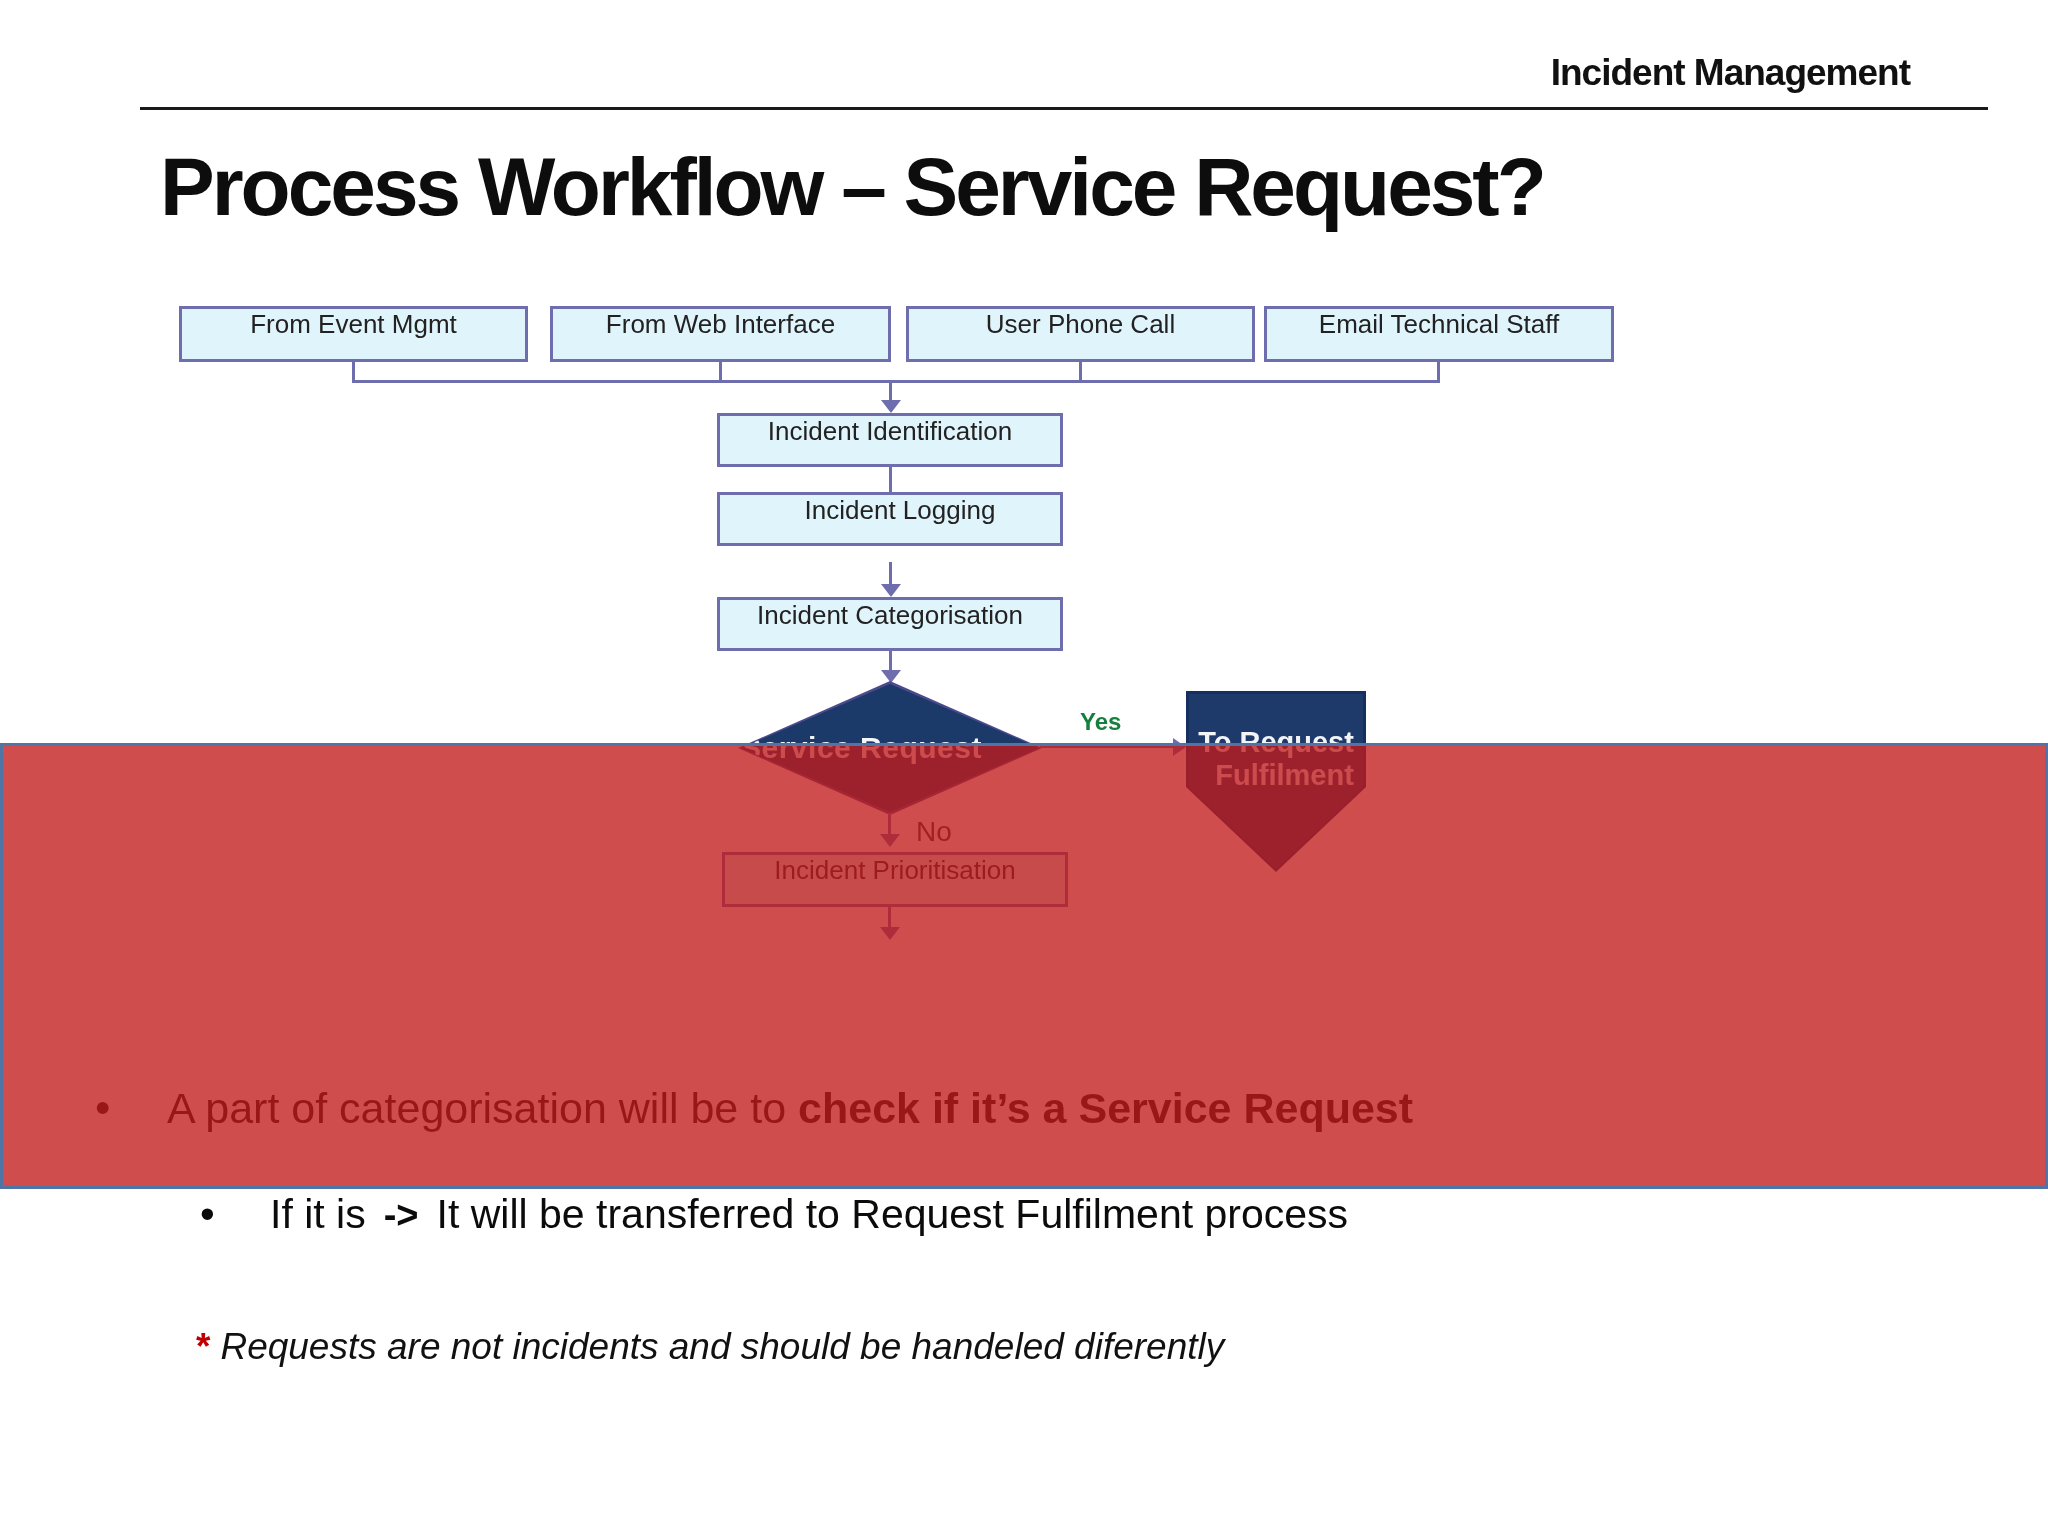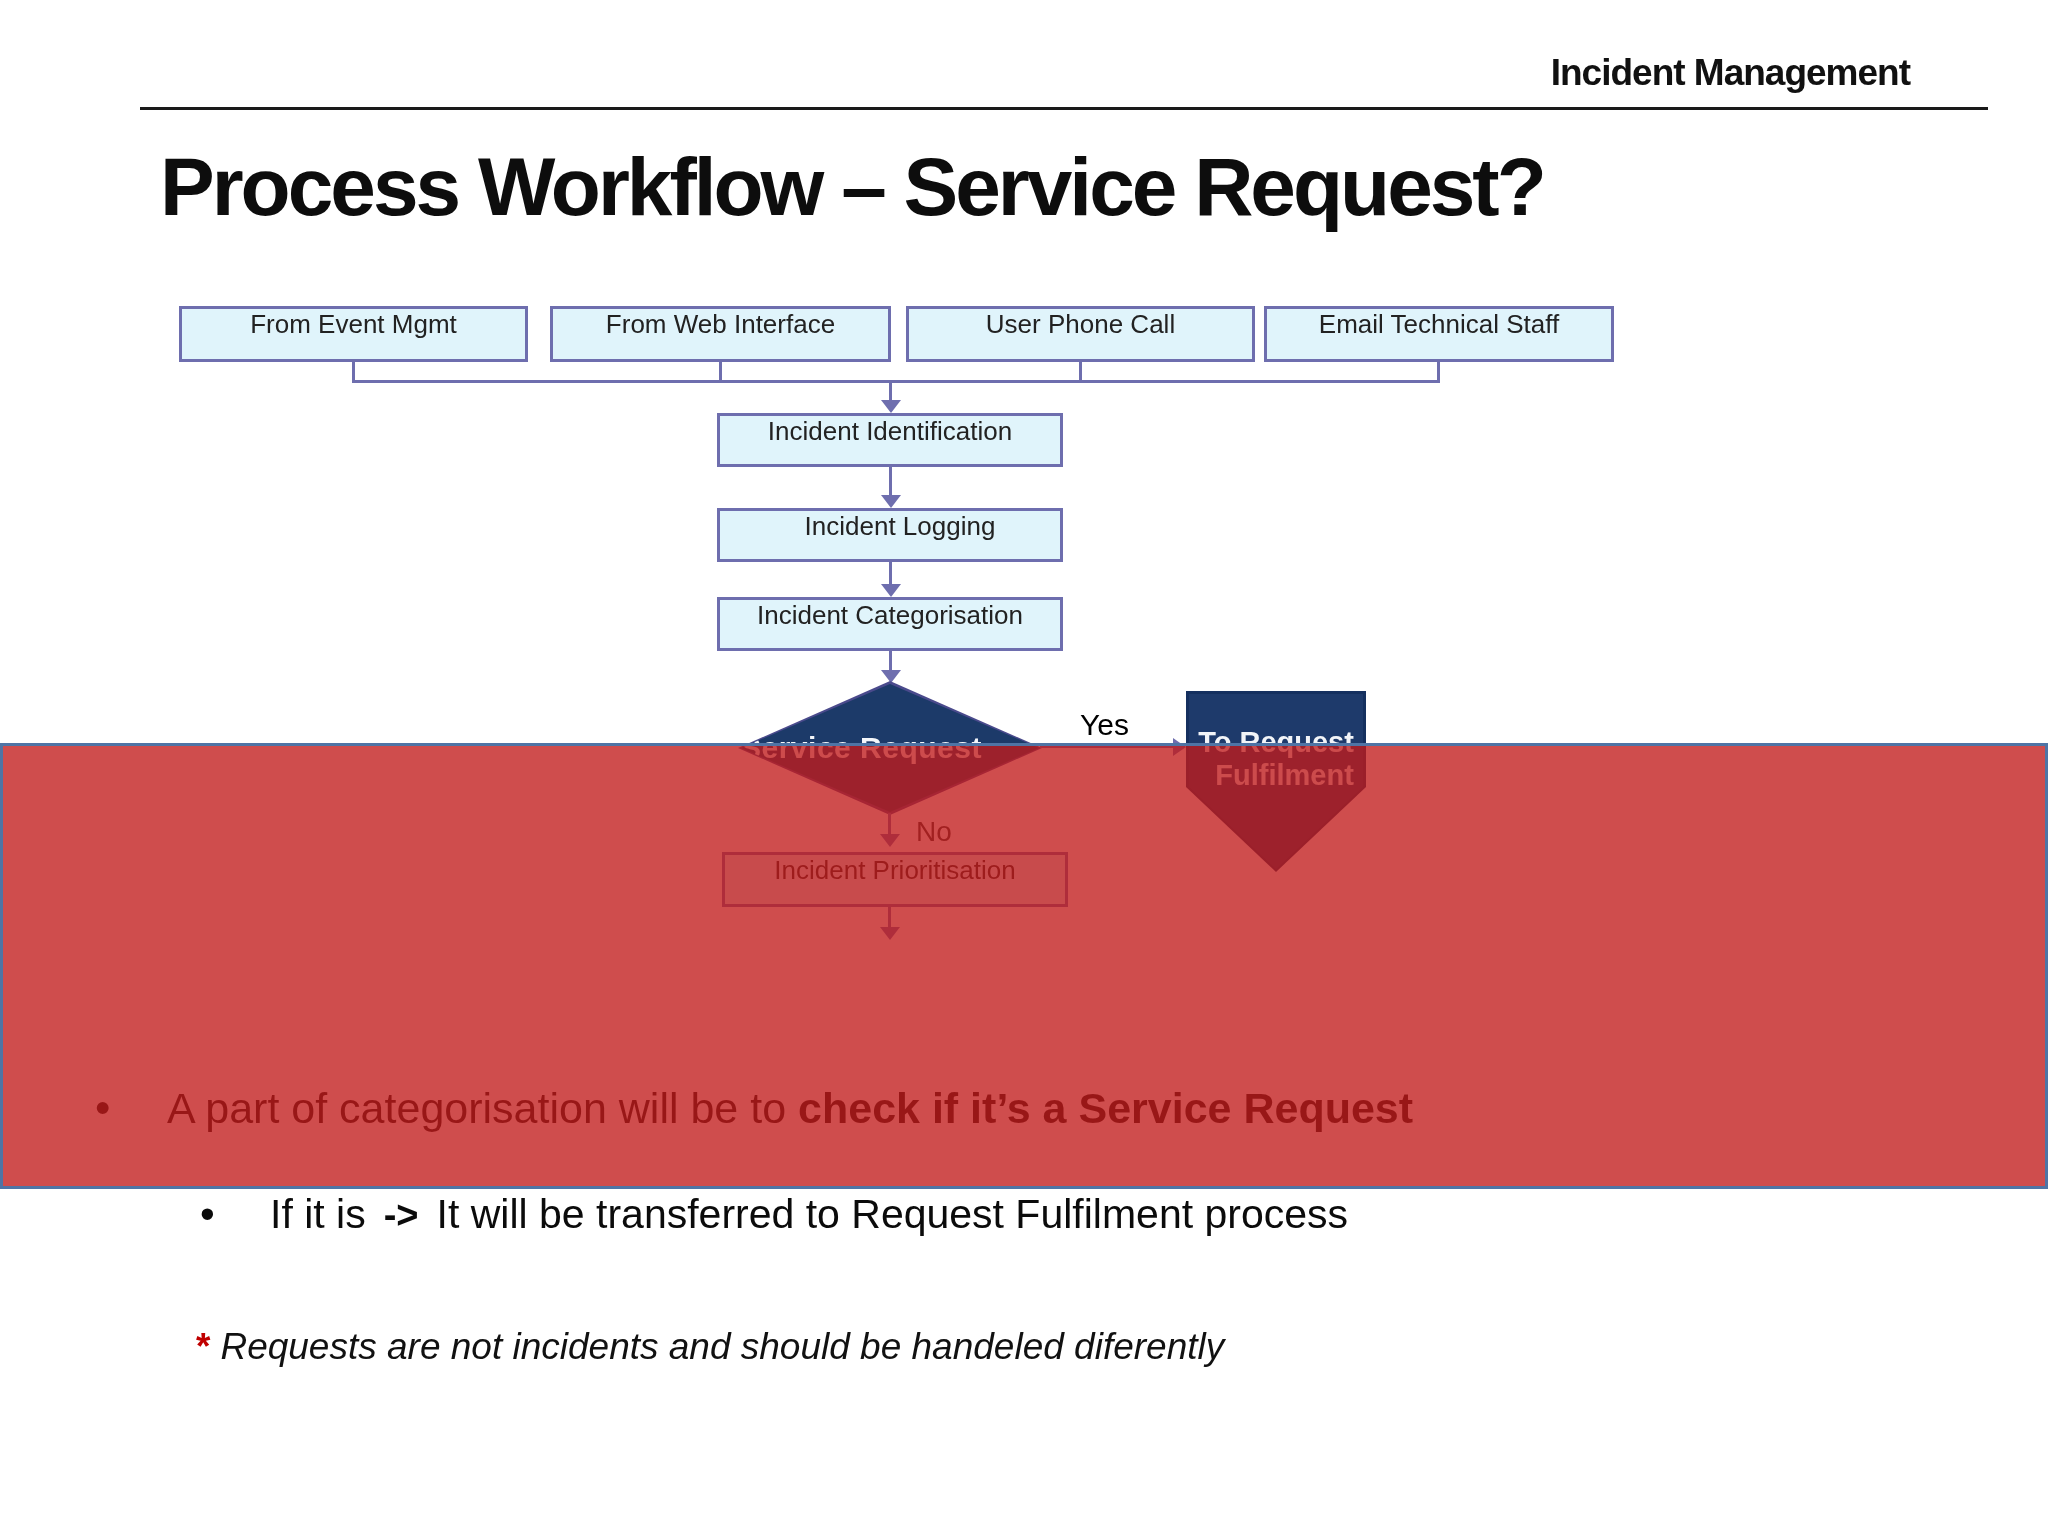--- a/index.html
+++ b/index.html
@@ -56,21 +56,21 @@
   }
   .pent-in{
     position:absolute;left:3px;top:3px;right:3px;bottom:3px;
     clip-path:polygon(0 0,100% 0,100% 53%,50% 100%,0 53%);background:#1e3a6b;
     display:flex;justify-content:center;
   }
   .pent-label{
     padding-top:32px;font-size:29px;font-weight:bold;color:#f2f4f8;
     text-align:right;line-height:33px;white-space:pre-line;
   }
-  .branch-label{position:absolute;font-size:30px;color:#000000;font-weight:400;}
+  .branch-label{position:absolute;font-size:24px;color:#15803d;font-weight:700;}
   .no-label{position:absolute;font-size:28px;color:#333;}
   
   .overlay{
     position:absolute;left:0;top:743px;width:2048px;height:446px;box-sizing:border-box;
     background:rgba(193,27,27,0.78);border:3px solid #4f74a5;z-index:10;
   }
   
   .bullet1{
     position:absolute;left:95px;top:1083px;font-size:43px;color:#0b0b0b;white-space:nowrap;
   }
@@ -115,21 +115,21 @@
   <div class="hline" style="left:352px;top:380px;width:1088px;"></div>
   <div class="vline" style="left:889px;top:380px;height:21px;"></div>
   <div class="ahead-down" style="left:881px;top:400px;"></div>
 
   <div class="fbox step" style="top:413px;">
     <span>Incident Identification</span>
   </div>
   <div class="vline" style="left:889px;top:467px;height:30px;"></div>
   <div class="ahead-down" style="left:881px;top:495px;"></div>
 
-  <div class="fbox step" style="top:508px;padding-left:20px;">
+  <div class="fbox step" style="top:492px;padding-left:20px;">
     <span>Incident Logging</span>
   </div>
   <div class="vline" style="left:889px;top:562px;height:24px;"></div>
   <div class="ahead-down" style="left:881px;top:584px;"></div>
 
   <div class="fbox step" style="top:597px;">
     <span>Incident Categorisation</span>
   </div>
   <div class="vline" style="left:889px;top:651px;height:21px;"></div>
   <div class="ahead-down" style="left:881px;top:670px;"></div>

